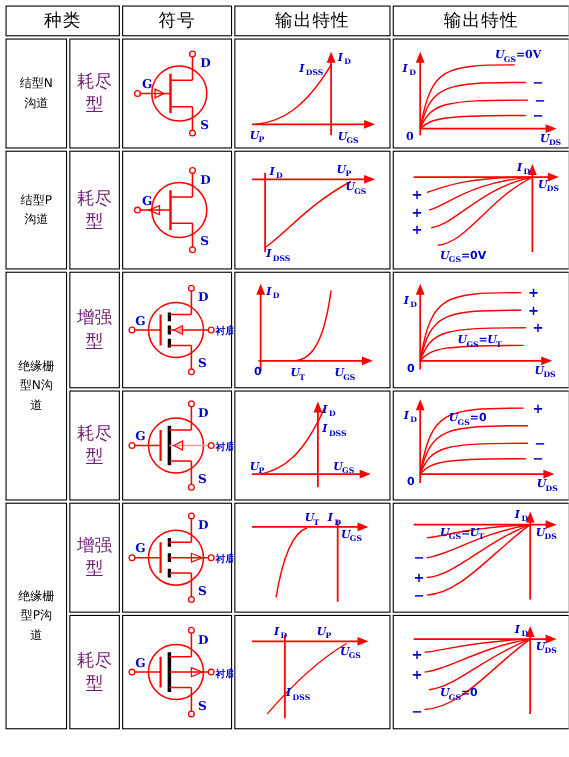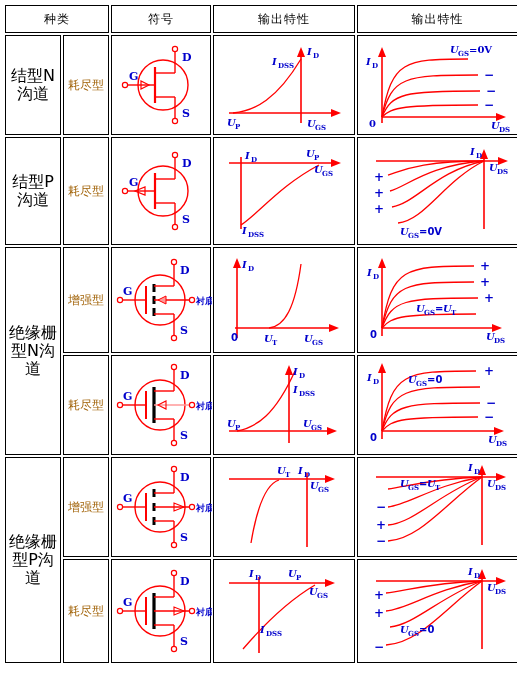--- a/index.html
+++ b/index.html
@@ -16,36 +16,36 @@
   table.fet td{
     border:1px solid #000;
     padding:0;margin:0;
     vertical-align:middle;
     text-align:center;
     background:#fff;
   }
   td.hdr{
     background:#ffff00;
     height:26px;
-    font-size:12px;
+    font-size:16px;
     color:#000;
     font-weight:normal;
     letter-spacing:1px;
   }
   td.cat{
     width:56px;
-    font-size:16px;
+    font-size:11px;
     line-height:18px;
     color:#000;
     padding:2px 1px;
   }
   td.mode{
     width:46px;
-    font-size:12px;
-    color:#a16207;
+    font-size:16px;
+    color:#701a75;
     text-align:left;
     padding-left:2px;
   }
   td.sym{width:100px;}
   td.xfer{width:142px;}
   td.out{width:176px;}
   svg{display:block;margin:0 auto;}
   .celltxt{display:block;}
 </style>
 </head>

